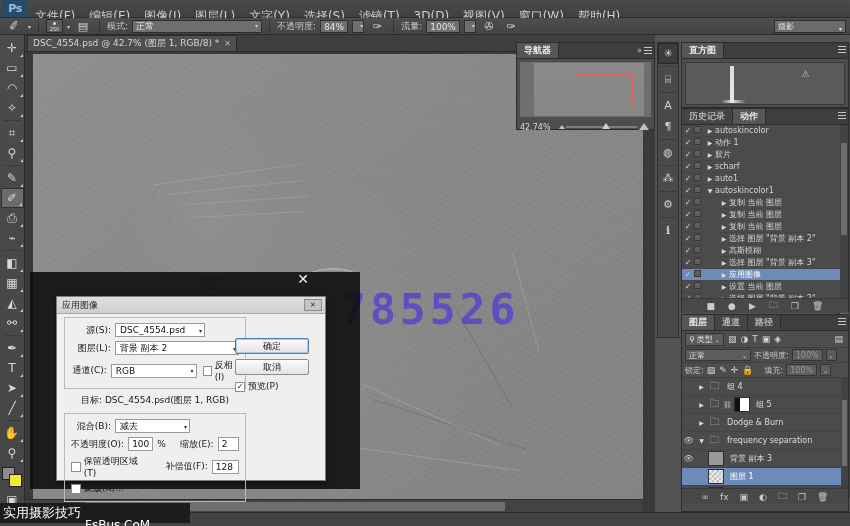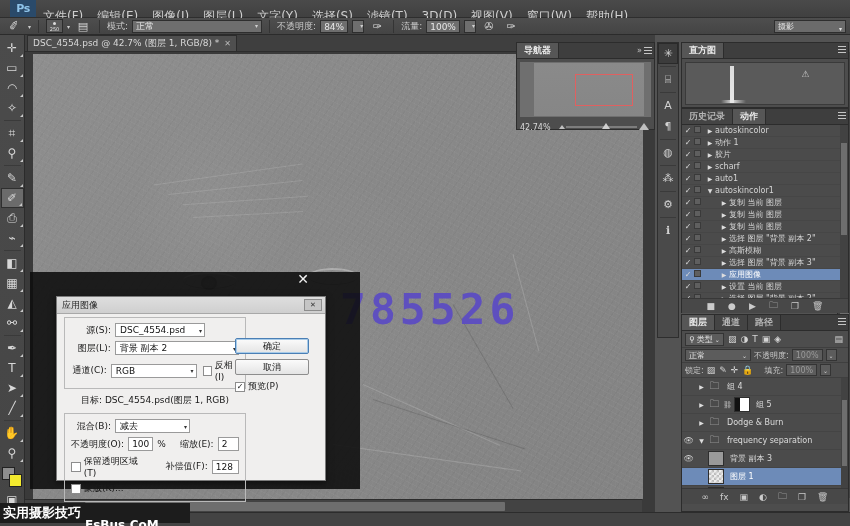--- a/index.html
+++ b/index.html
@@ -16,21 +16,21 @@
   #app { position: relative; width: 850px; height: 526px; background: #535353; }
 
   
   .menubar {
     position: absolute; left: 0; top: 0; width: 850px; height: 18px;
     background: linear-gradient(#4a4a4a,#404040);
     border-bottom: 1px solid #2e2e2e;
     display: flex; align-items: center;
   }
   .ps-logo {
-    width: 26px; height: 17px; margin-left: 10px;
+    width: 26px; height: 17px; margin-left: 2px;
     background: #2a4a6a; color: #8fc4ea;
     font-weight: bold; font-size: 11px;
     display: flex; align-items: center; justify-content: center;
     letter-spacing: -0.5px;
   }
   .menu-item {
     padding: 8px 7px; height: 17px; line-height: 17px;
     font-size: 12px; color: #cfcfcf; white-space: nowrap; cursor: default;
   }
 
@@ -148,21 +148,21 @@
     background:rgba(0,0,0,.14); box-shadow: inset 0 0 4px rgba(0,0,0,.25);
   }
   .wm-number {
     position: absolute; left: 315px; top: 232px;
     font-family: "DejaVu Sans Mono","Liberation Mono",monospace;
     font-size: 43px; font-weight: bold; letter-spacing: 4px;
     color: #5b4bc4; opacity: .92;
   }
   .wm-fsbus {
     position: absolute; left: 0; top: 503px; width: 190px; height: 20px;
-    background: #1c1c1c; color: #fff; font-size: 13px; font-weight: bold;
+    background: #1c1c1c; color: #fff; font-size: 13px; font-weight: normal;
     display: flex; align-items: center; padding-left: 3px; gap: 4px;
     z-index: 40;
   }
   .wm-fsbus .en { font-family:"DejaVu Sans","Liberation Sans",sans-serif; font-size:12px;margin-top:24px; }
 
   
   .cv-scroll-v {
     position:absolute; right:0; top:52px; width:13px; height:446px;
     background:#434343; border-left:1px solid #2c2c2c;
   }

